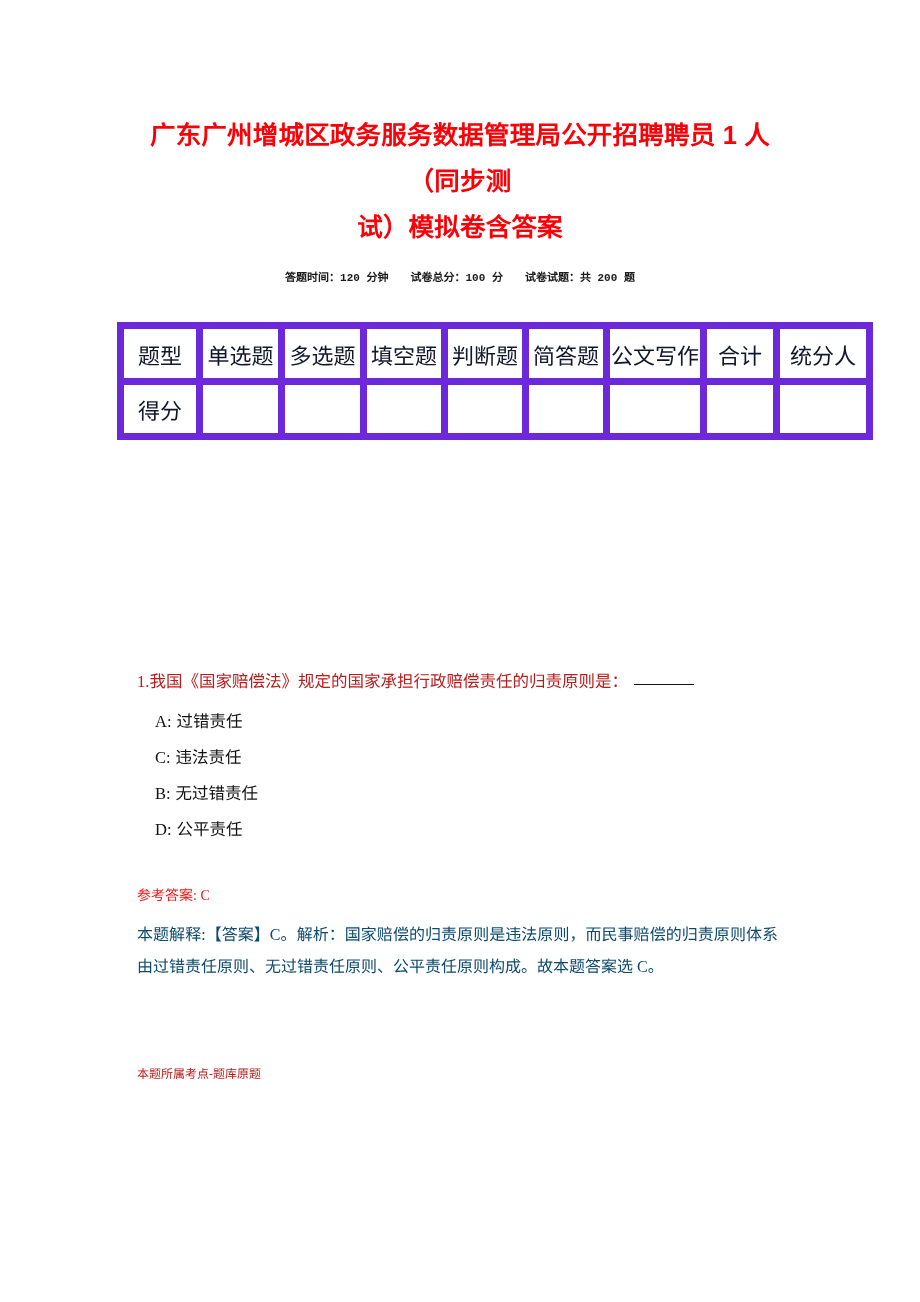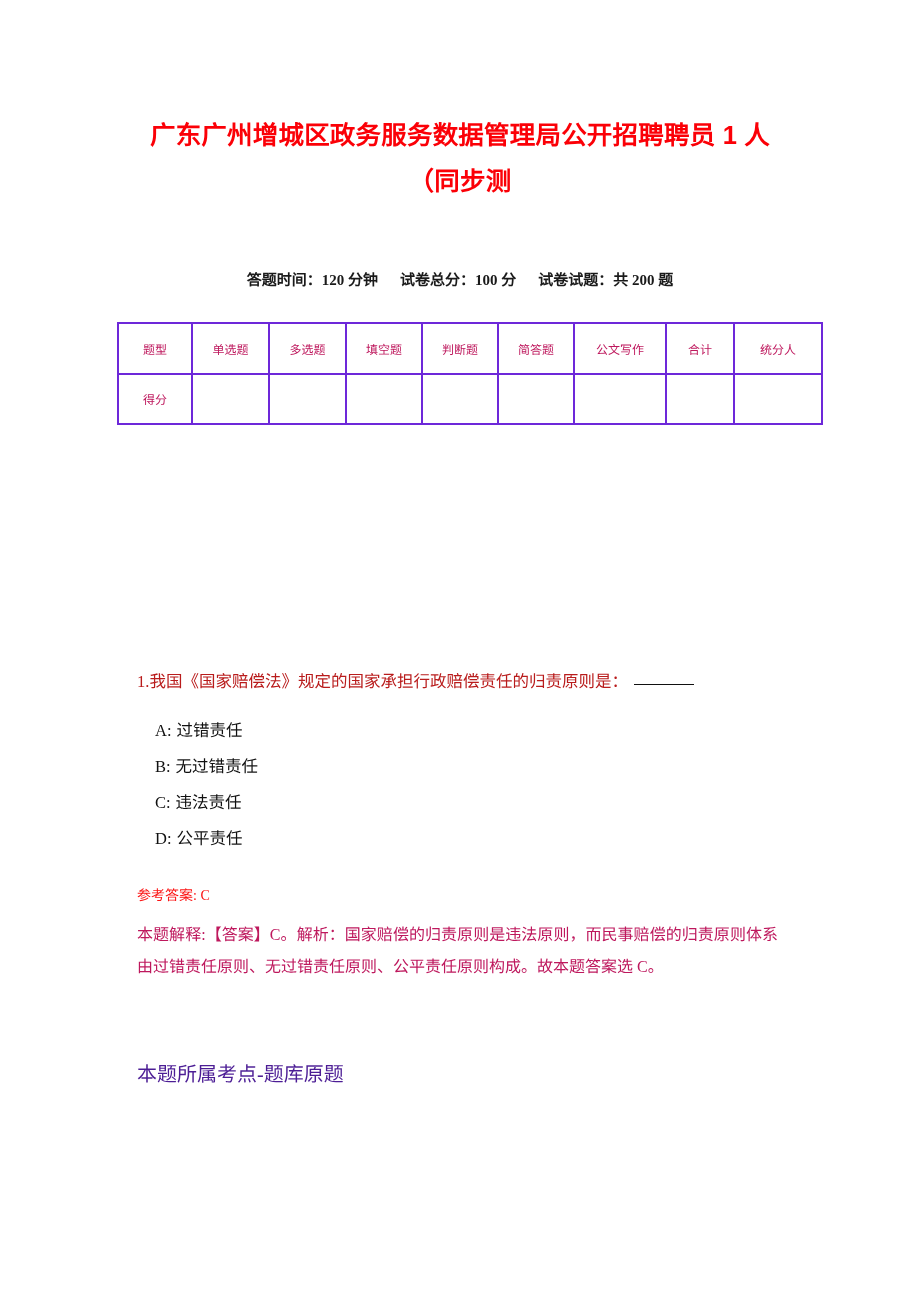--- a/index.html
+++ b/index.html
@@ -38,47 +38,47 @@
     font-family: "Liberation Sans", "DejaVu Sans", sans-serif;
   }
 
   
   .exam-meta {
     position: absolute;
     left: 117px;
     top: 268px;
     width: 686px;
     text-align: center;
-    font-size: 15px;
+    font-size: 11px;
     font-weight: 700;
     color: #1a1a1a;
-    font-family: Liberation Serif, serif;
+    font-family: Liberation Mono, monospace;
     white-space: nowrap;
   }
   .exam-meta .meta-item { display: inline; }
   .exam-meta .meta-gap { display: inline-block; width: 22px; }
 
   
   .score-table-wrap {
     position: absolute;
     left: 117px;
     top: 322px;
     width: 686px;
   }
   table.score-table {
     border-collapse: collapse;
     width: 686px;
     table-layout: fixed;
   }
   table.score-table td {
-    border: 2px solid #6d28d9;
+    border: 7px solid #6d28d9;
     text-align: center;
     vertical-align: middle;
-    font-size: 12px;
-    color: #be185d;
+    font-size: 22px;
+    color: #0f172a;
     font-family: "Liberation Serif", "DejaVu Serif", serif;
     padding: 0;
   }
   table.score-table tr.row-head td { height: 49px; }
   table.score-table tr.row-score td { height: 48px; }
 
   
   .section-heading {
     position: absolute;
     left: 137px;
@@ -107,21 +107,20 @@
     margin-left: 6px;
     vertical-align: 2px;
     height: 14px;
   }
 
   .options {
     position: absolute;
     left: 155px;
     top: 704px;
     width: 600px;
-    margin-top: 9px;
   }
   .option-row {
     font-size: 16.5px;
     line-height: 36px;
     color: #111111;
     white-space: nowrap;
   }
   .option-key { display: inline; }
   .option-text { display: inline; margin-left: 5px; }
 
@@ -135,41 +134,42 @@
     color: #fb1414;
     white-space: nowrap;
   }
   .explanation {
     position: absolute;
     left: 137px;
     top: 919px;
     width: 641px;
     font-size: 16px;
     line-height: 32px;
-    color: #be185d;
+    color: #0c4a6e;
     text-align: justify;
     text-justify: inter-ideograph;
   }
   .kaodian {
     position: absolute;
     left: 137px;
     top: 1061px;
-    font-size: 20px;
+    font-size: 12px;
     line-height: 26px;
-    color: #4c1d95;
+    color: #b91c1c;
     white-space: nowrap;
   }
 </style>
 </head>
 <body>
 
 <div class="page">
 
   <div class="doc-title">
     <div>广东广州增城区政务服务数据管理局公开招聘聘员 1 人（同步测</div>
+    <div>试）模拟卷含答案</div>
   </div>
 
   <div class="exam-meta">
     <span class="meta-item">答题时间：120 分钟</span><span class="meta-gap"></span><span class="meta-item">试卷总分：100 分</span><span class="meta-gap"></span><span class="meta-item">试卷试题：共 200 题</span>
   </div>
 
   <div class="score-table-wrap">
     <table class="score-table">
       <tbody>
         <tr class="row-head">
@@ -201,24 +201,24 @@
 
   <div class="question-stem">
     <span>1.</span><span>我国《国家赔偿法》规定的国家承担行政赔偿责任的归责原则是：</span><span class="blank-line"></span>
   </div>
 
   <div class="options">
     <div class="option-row">
       <span class="option-key">A:</span><span class="option-text">过错责任</span>
     </div>
     <div class="option-row">
+      <span class="option-key">C:</span><span class="option-text">违法责任</span>
+    </div>
+    <div class="option-row">
       <span class="option-key">B:</span><span class="option-text">无过错责任</span>
-    </div>
-    <div class="option-row">
-      <span class="option-key">C:</span><span class="option-text">违法责任</span>
     </div>
     <div class="option-row">
       <span class="option-key">D:</span><span class="option-text">公平责任</span>
     </div>
   </div>
 
   <div class="answer-ref">
     <span>参考答案:</span>&nbsp;<span>C</span>
   </div>
 

